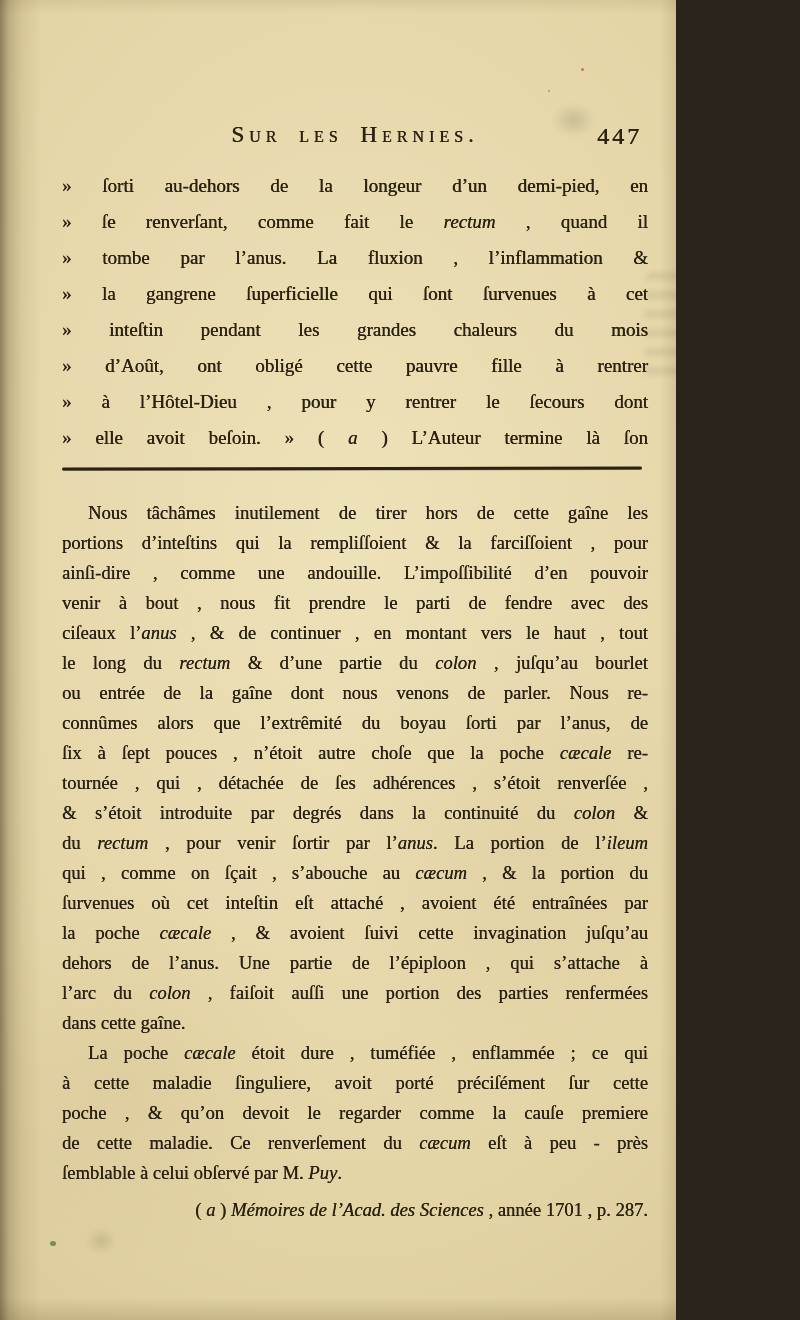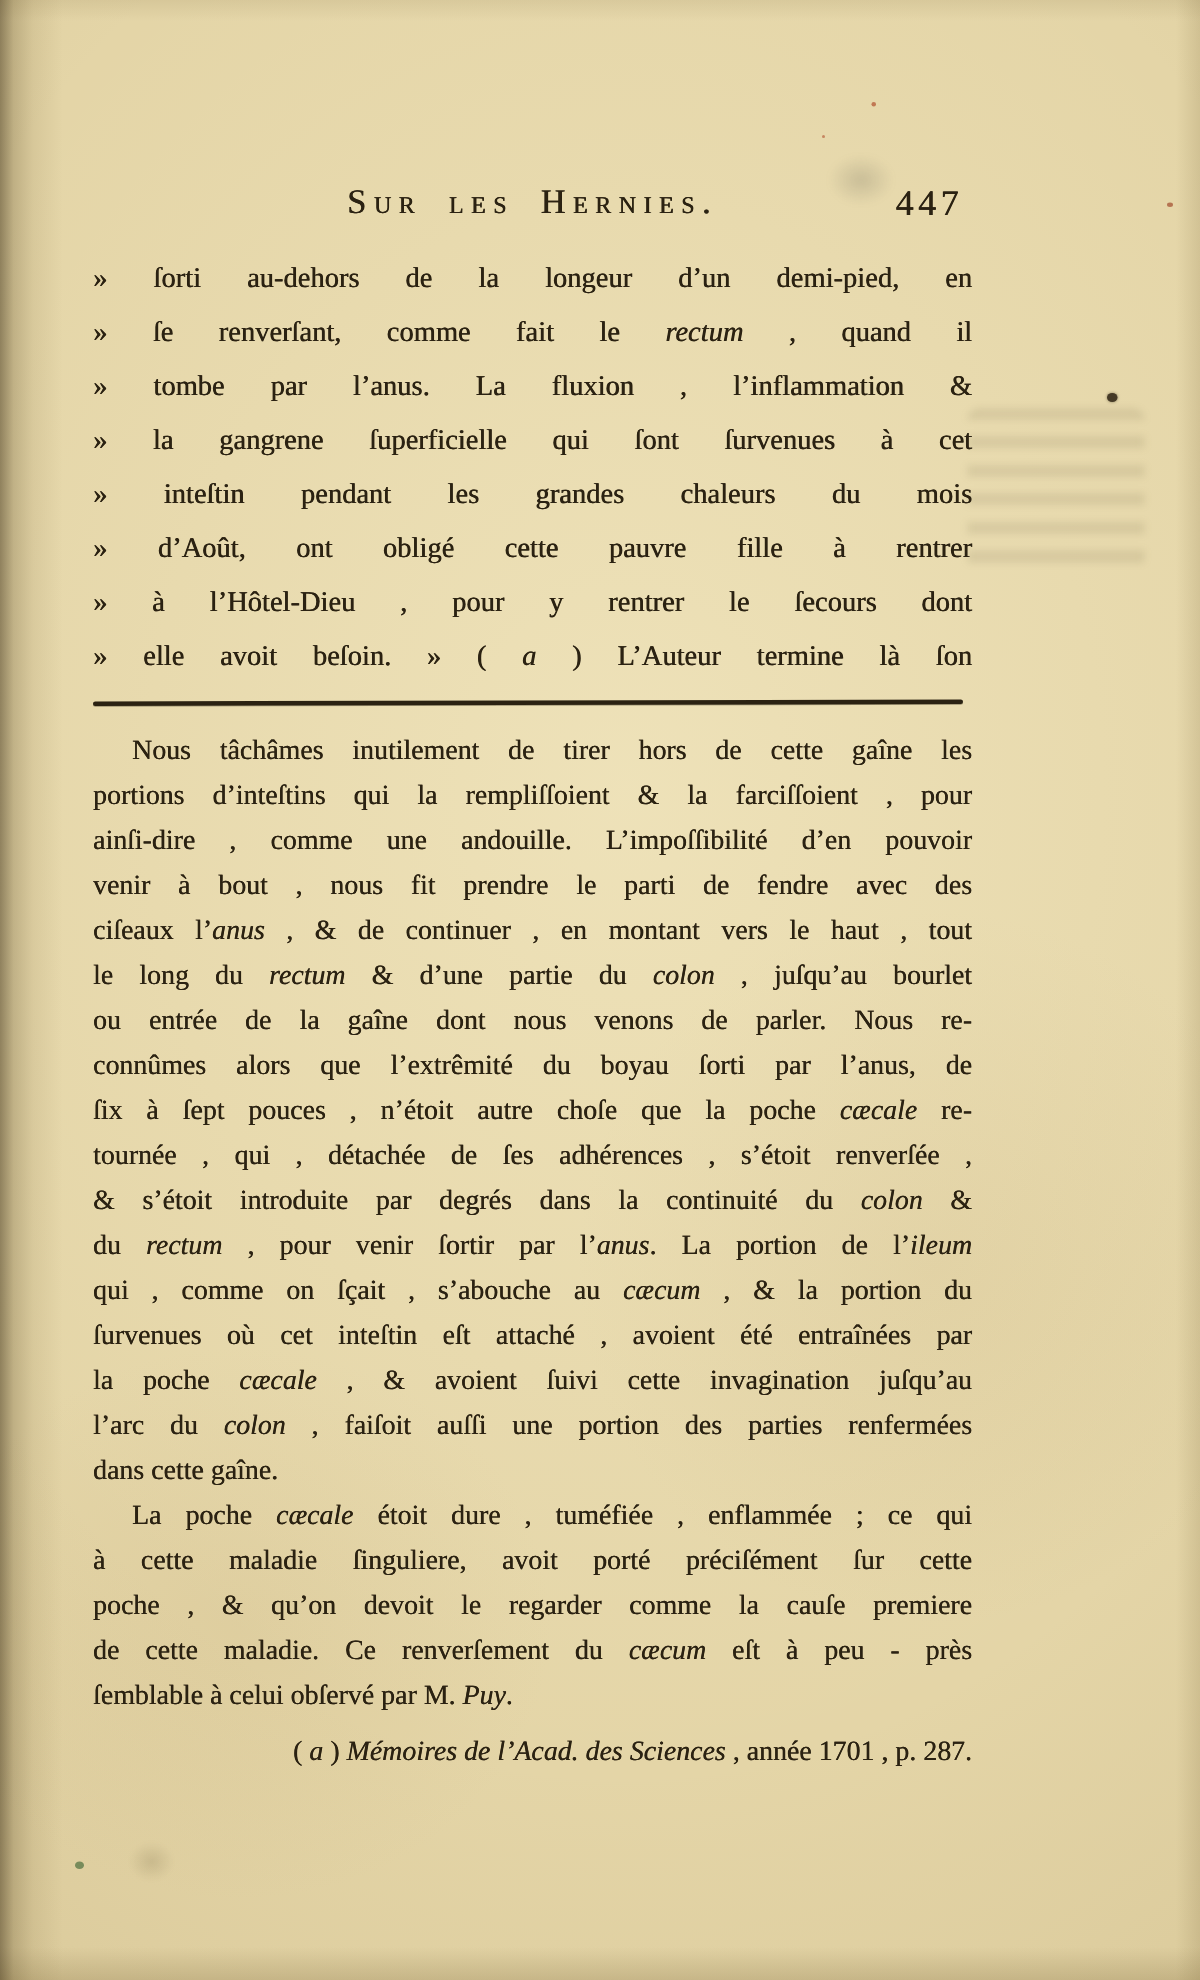--- a/index.html
+++ b/index.html
@@ -2,21 +2,21 @@
 <html style="--paper: #e4d5a7; --ink: #2b2212;"><head>
 <meta charset="utf-8">
 <style>
   :root{
     --paper:#e4d5a7;
     --ink:#2b2212;
   }
   html,body{margin:0;padding:0;background:#2a241a;}
   .page{
     position:relative;
-    width:800px;height:1320px;
+    width:676px;height:1320px;
     font-family:"Liberation Serif","DejaVu Serif",serif;
     color:var(--ink);
     overflow:hidden;
     background:
       linear-gradient(90deg, rgba(58,44,18,0.50) 0px, rgba(95,78,40,0.28) 9px, rgba(120,100,55,0.12) 22px, rgba(120,100,55,0) 42px),
       linear-gradient(270deg, rgba(110,90,45,0.16) 0px, rgba(110,90,45,0) 16px),
       linear-gradient(0deg, rgba(110,90,45,0.22) 0px, rgba(110,90,45,0) 22px),
       linear-gradient(180deg, rgba(120,100,55,0.12) 0px, rgba(120,100,55,0) 14px),
       radial-gradient(ellipse 120% 90% at 52% 40%, rgba(250,241,206,0.45) 0%, rgba(236,222,180,0) 55%, rgba(150,122,66,0.20) 100%),
       radial-gradient(ellipse 30% 18% at 78% 64%, rgba(205,184,134,0.30) 0%, rgba(205,184,134,0) 100%),
@@ -49,21 +49,21 @@
   }
   
   .rule{
     top:467px;width:580px;height:2.6px;
     background:var(--ink);
     border-radius:2px;
     transform:rotate(-0.12deg);
     box-shadow:0 0.5px 0 rgba(43,34,18,0.4);
   }
   
-  .fnote{top:486px;font-size:18.6px;}
+  .fnote{top:498px;font-size:18.6px;}
   .fnote .line{
     line-height:30px;
     text-align:justify;text-align-last:justify;
     text-shadow:0.2px 0 0 currentColor;
   }
   .line.indent{text-indent:26px;}
   .line.end{text-align-last:left;}
   .citation{
     margin-top:7px;
     line-height:30px;
@@ -141,20 +141,21 @@
         <div class="line">le long du <i>rectum</i> &amp; d’une partie du <i>colon</i> , juſqu’au bourlet</div>
         <div class="line">ou entrée de la gaîne dont nous venons de parler. Nous re-</div>
         <div class="line">connûmes alors que l’extrêmité du boyau ſorti par l’anus, de</div>
         <div class="line">ſix à ſept pouces , n’étoit autre choſe que la poche <i>cæcale</i> re-</div>
         <div class="line">tournée , qui , détachée de ſes adhérences , s’étoit renverſée ,</div>
         <div class="line">&amp; s’étoit introduite par degrés dans la continuité du <i>colon</i> &amp;</div>
         <div class="line">du <i>rectum</i> , pour venir ſortir par l’<i>anus</i>. La portion de l’<i>ileum</i></div>
         <div class="line">qui , comme on ſçait , s’abouche au <i>cæcum</i> , &amp; la portion du</div>
         <div class="line">ſurvenues où cet inteſtin eſt attaché , avoient été entraînées par</div>
         <div class="line">la poche <i>cæcale</i> , &amp; avoient ſuivi cette invagination juſqu’au</div>
+        <div class="line">dehors de l’anus. Une partie de l’épiploon , qui s’attache à</div>
         <div class="line">l’arc du <i>colon</i> , faiſoit auſſi une portion des parties renfermées</div>
         <div class="line end">dans cette gaîne.</div>
       </div>
     <div>
         <div class="line indent">La poche <i>cæcale</i> étoit dure , tuméfiée , enflammée ; ce qui</div>
         <div class="line">à cette maladie ſinguliere, avoit porté préciſément ſur cette</div>
         <div class="line">poche , &amp; qu’on devoit le regarder comme la cauſe premiere</div>
         <div class="line">de cette maladie. Ce renverſement du <i>cæcum</i> eſt à peu - près</div>
         <div class="line end">ſemblable à celui obſervé par M. <i>Puy</i>.</div>
       </div>

